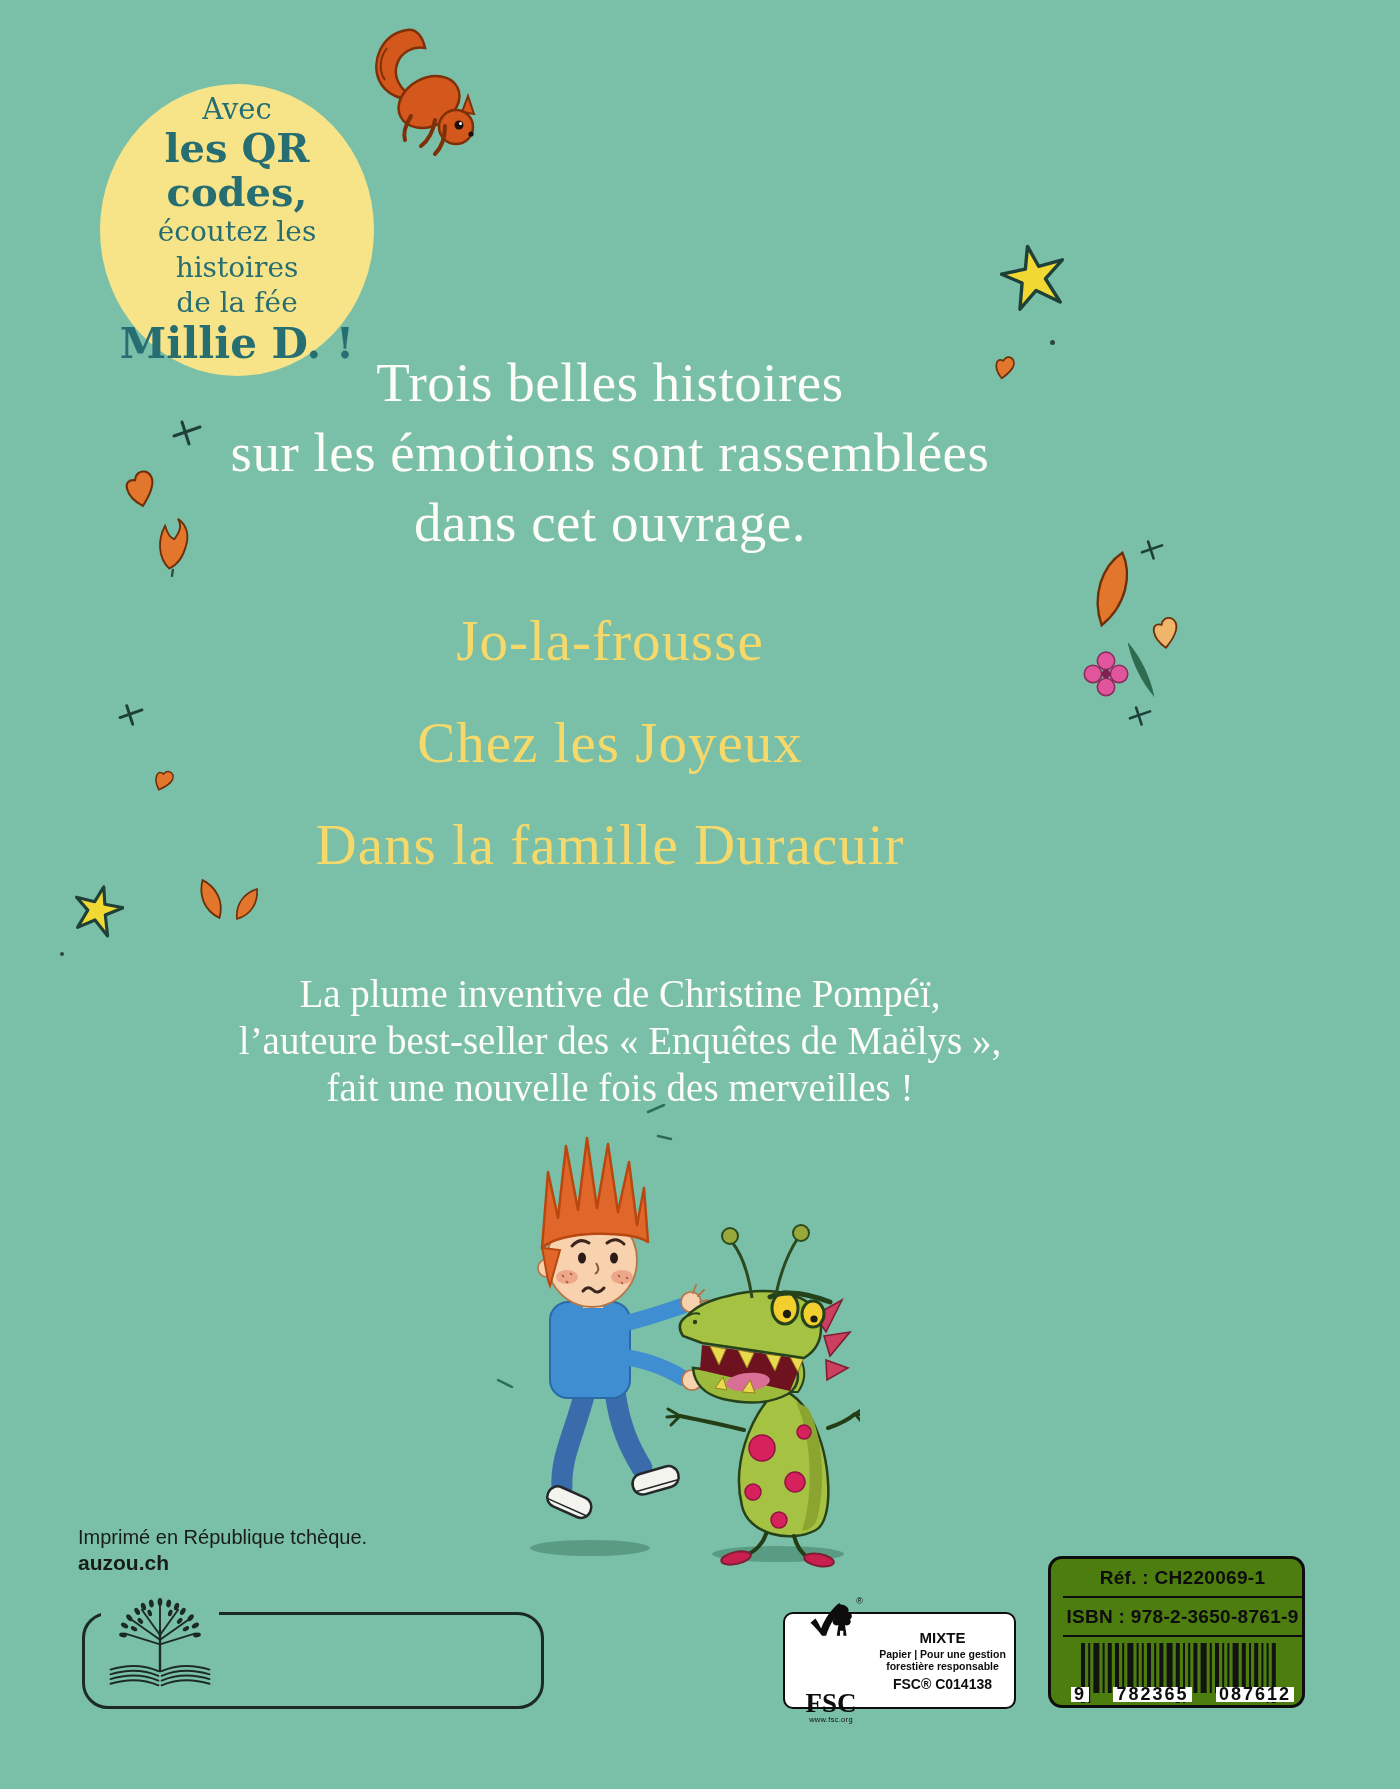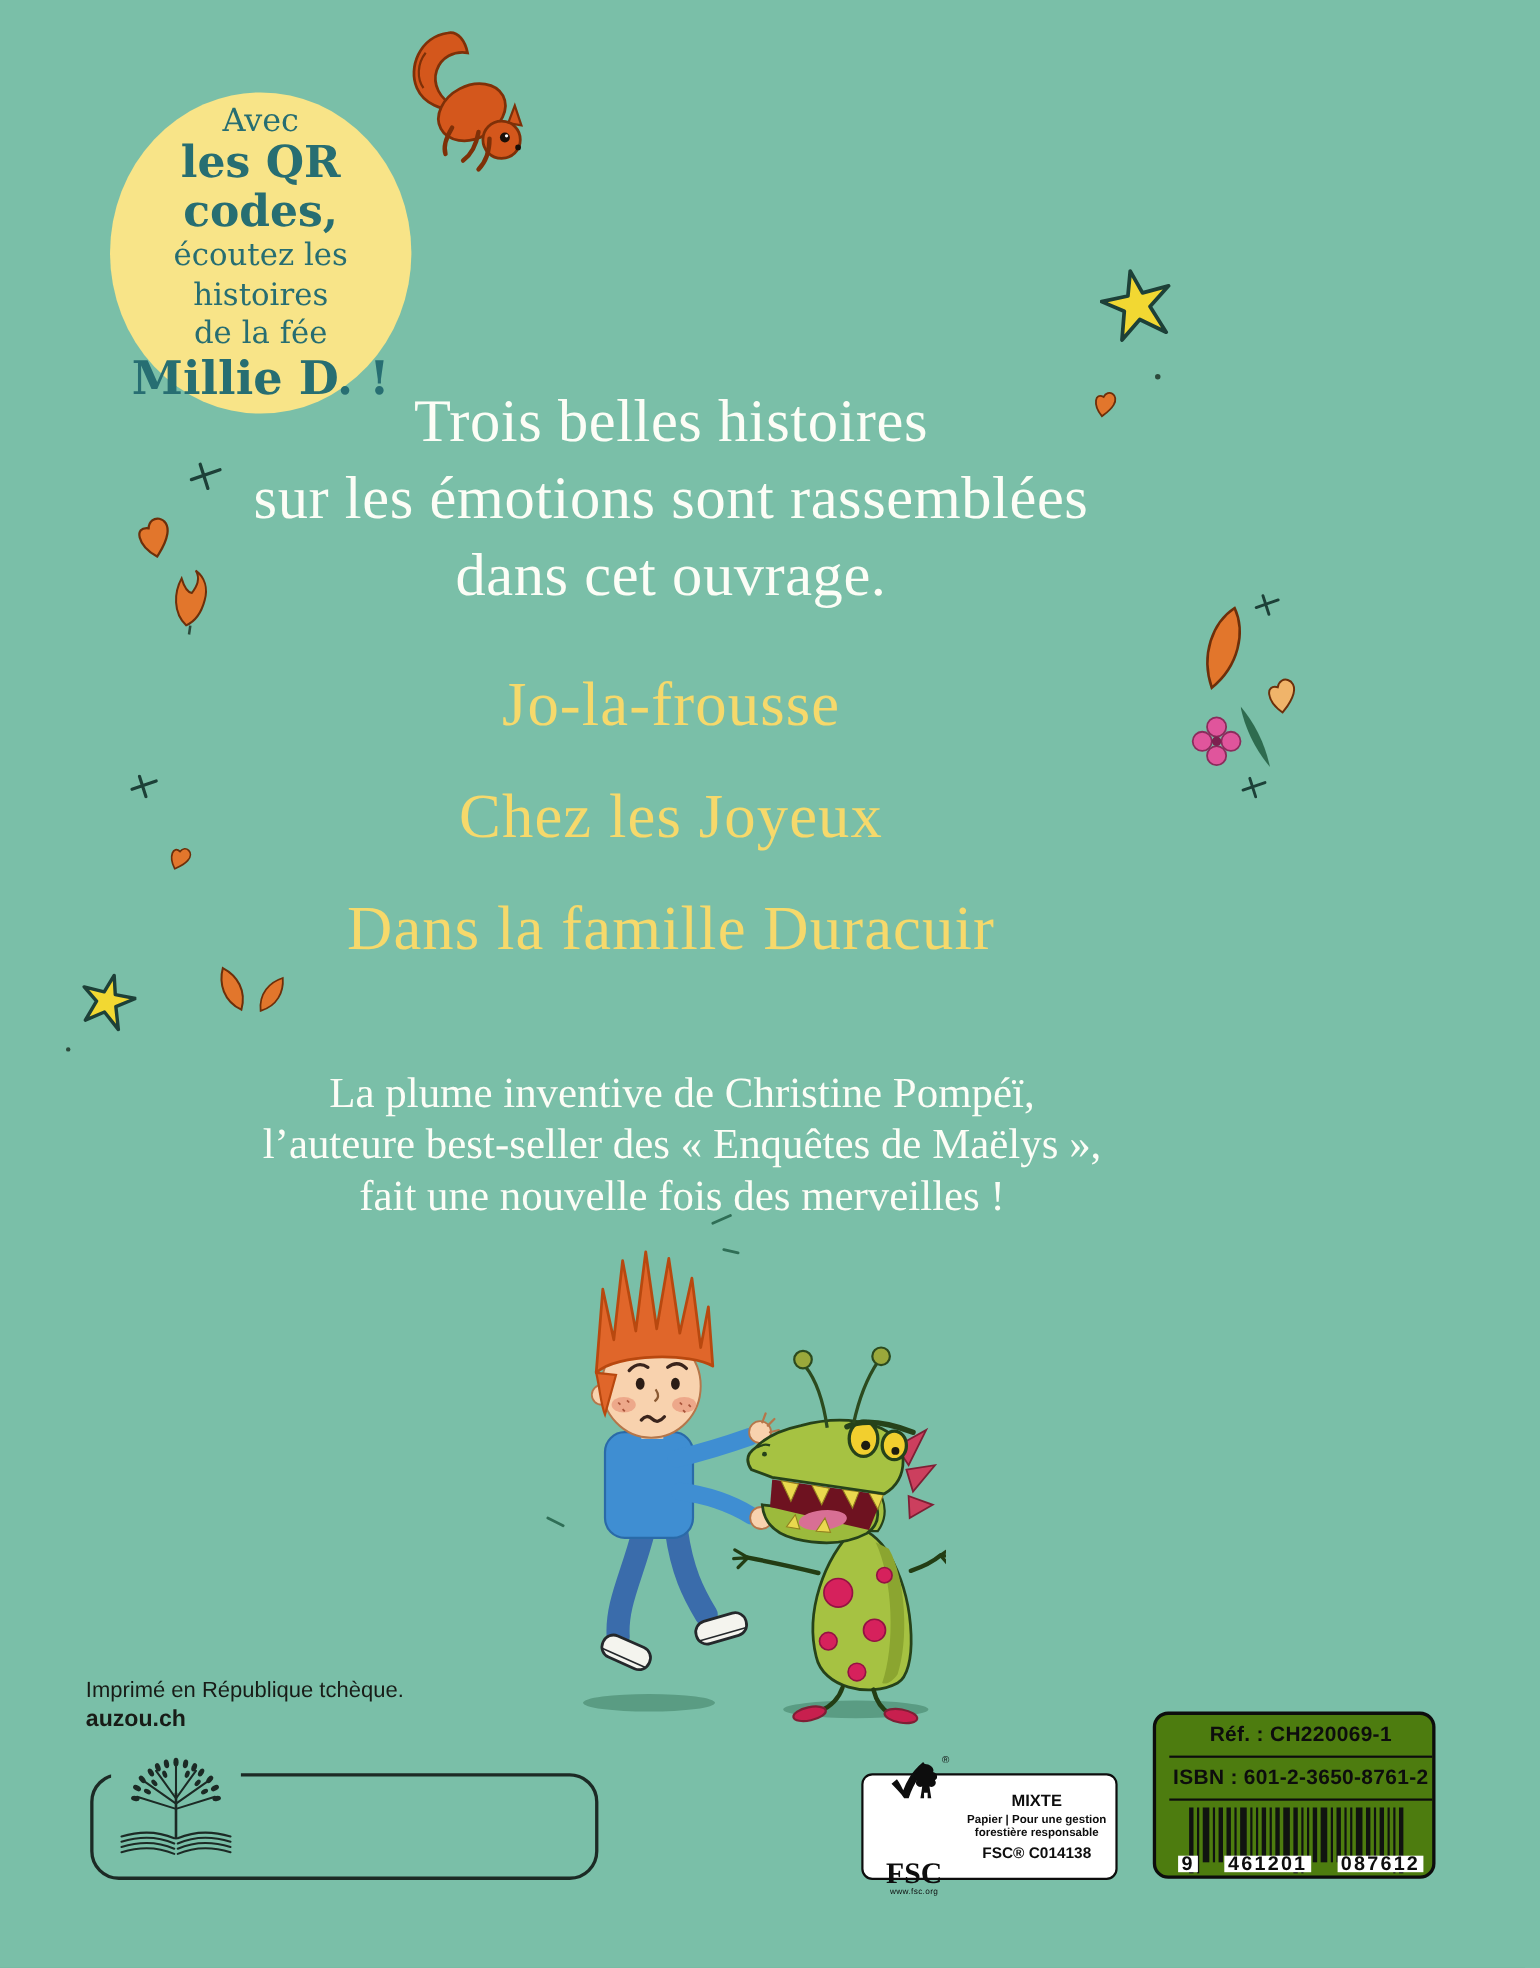--- a/index.html
+++ b/index.html
@@ -325,21 +325,21 @@
     <div class="fsc-right">
       <div class="grade">MIXTE</div>
       <div class="desc">Papier | Pour une gestion</div>
       <div class="desc">forestière responsable</div>
       <div class="lic">FSC® C014138</div>
     </div>
   </div>
 
   <div class="abs bars-label">
     <div class="row">Réf. : CH220069-1</div>
-    <div class="row">ISBN : 601-2-3650-8761-2</div>
+    <div class="row">ISBN : 978-2-3650-8761-9</div>
     <div class="bars-zone">
       <svg width="215" height="62" viewBox="0 0 215 62">
           <g id="barcode-bars">
             <rect x="2" y="0" width="4" height="60" fill="#101310"></rect>
             <rect x="9.2" y="0" width="2" height="60" fill="#101310"></rect>
             <rect x="14.399999999999999" y="0" width="6" height="50" fill="#101310"></rect>
             <rect x="23.599999999999998" y="0" width="2" height="50" fill="#101310"></rect>
             <rect x="28.799999999999997" y="0" width="4" height="50" fill="#101310"></rect>
             <rect x="36" y="0" width="4" height="50" fill="#101310"></rect>
             <rect x="43.2" y="0" width="2" height="50" fill="#101310"></rect>
@@ -363,19 +363,19 @@
             <rect x="162.79999999999998" y="0" width="4" height="50" fill="#101310"></rect>
             <rect x="169.99999999999997" y="0" width="2" height="50" fill="#101310"></rect>
             <rect x="175.19999999999996" y="0" width="4" height="50" fill="#101310"></rect>
             <rect x="182.39999999999995" y="0" width="2" height="50" fill="#101310"></rect>
             <rect x="187.59999999999994" y="0" width="2" height="60" fill="#101310"></rect>
             <rect x="192.79999999999993" y="0" width="4" height="60" fill="#101310"></rect>
           </g>
         </svg>
       <div class="bars-digits">
         <span>9</span>
-        <span>461201</span>
+        <span>782365</span>
         <span>087612</span>
       </div>
     </div>
   </div>
 
 </div>
 
 </body></html>

